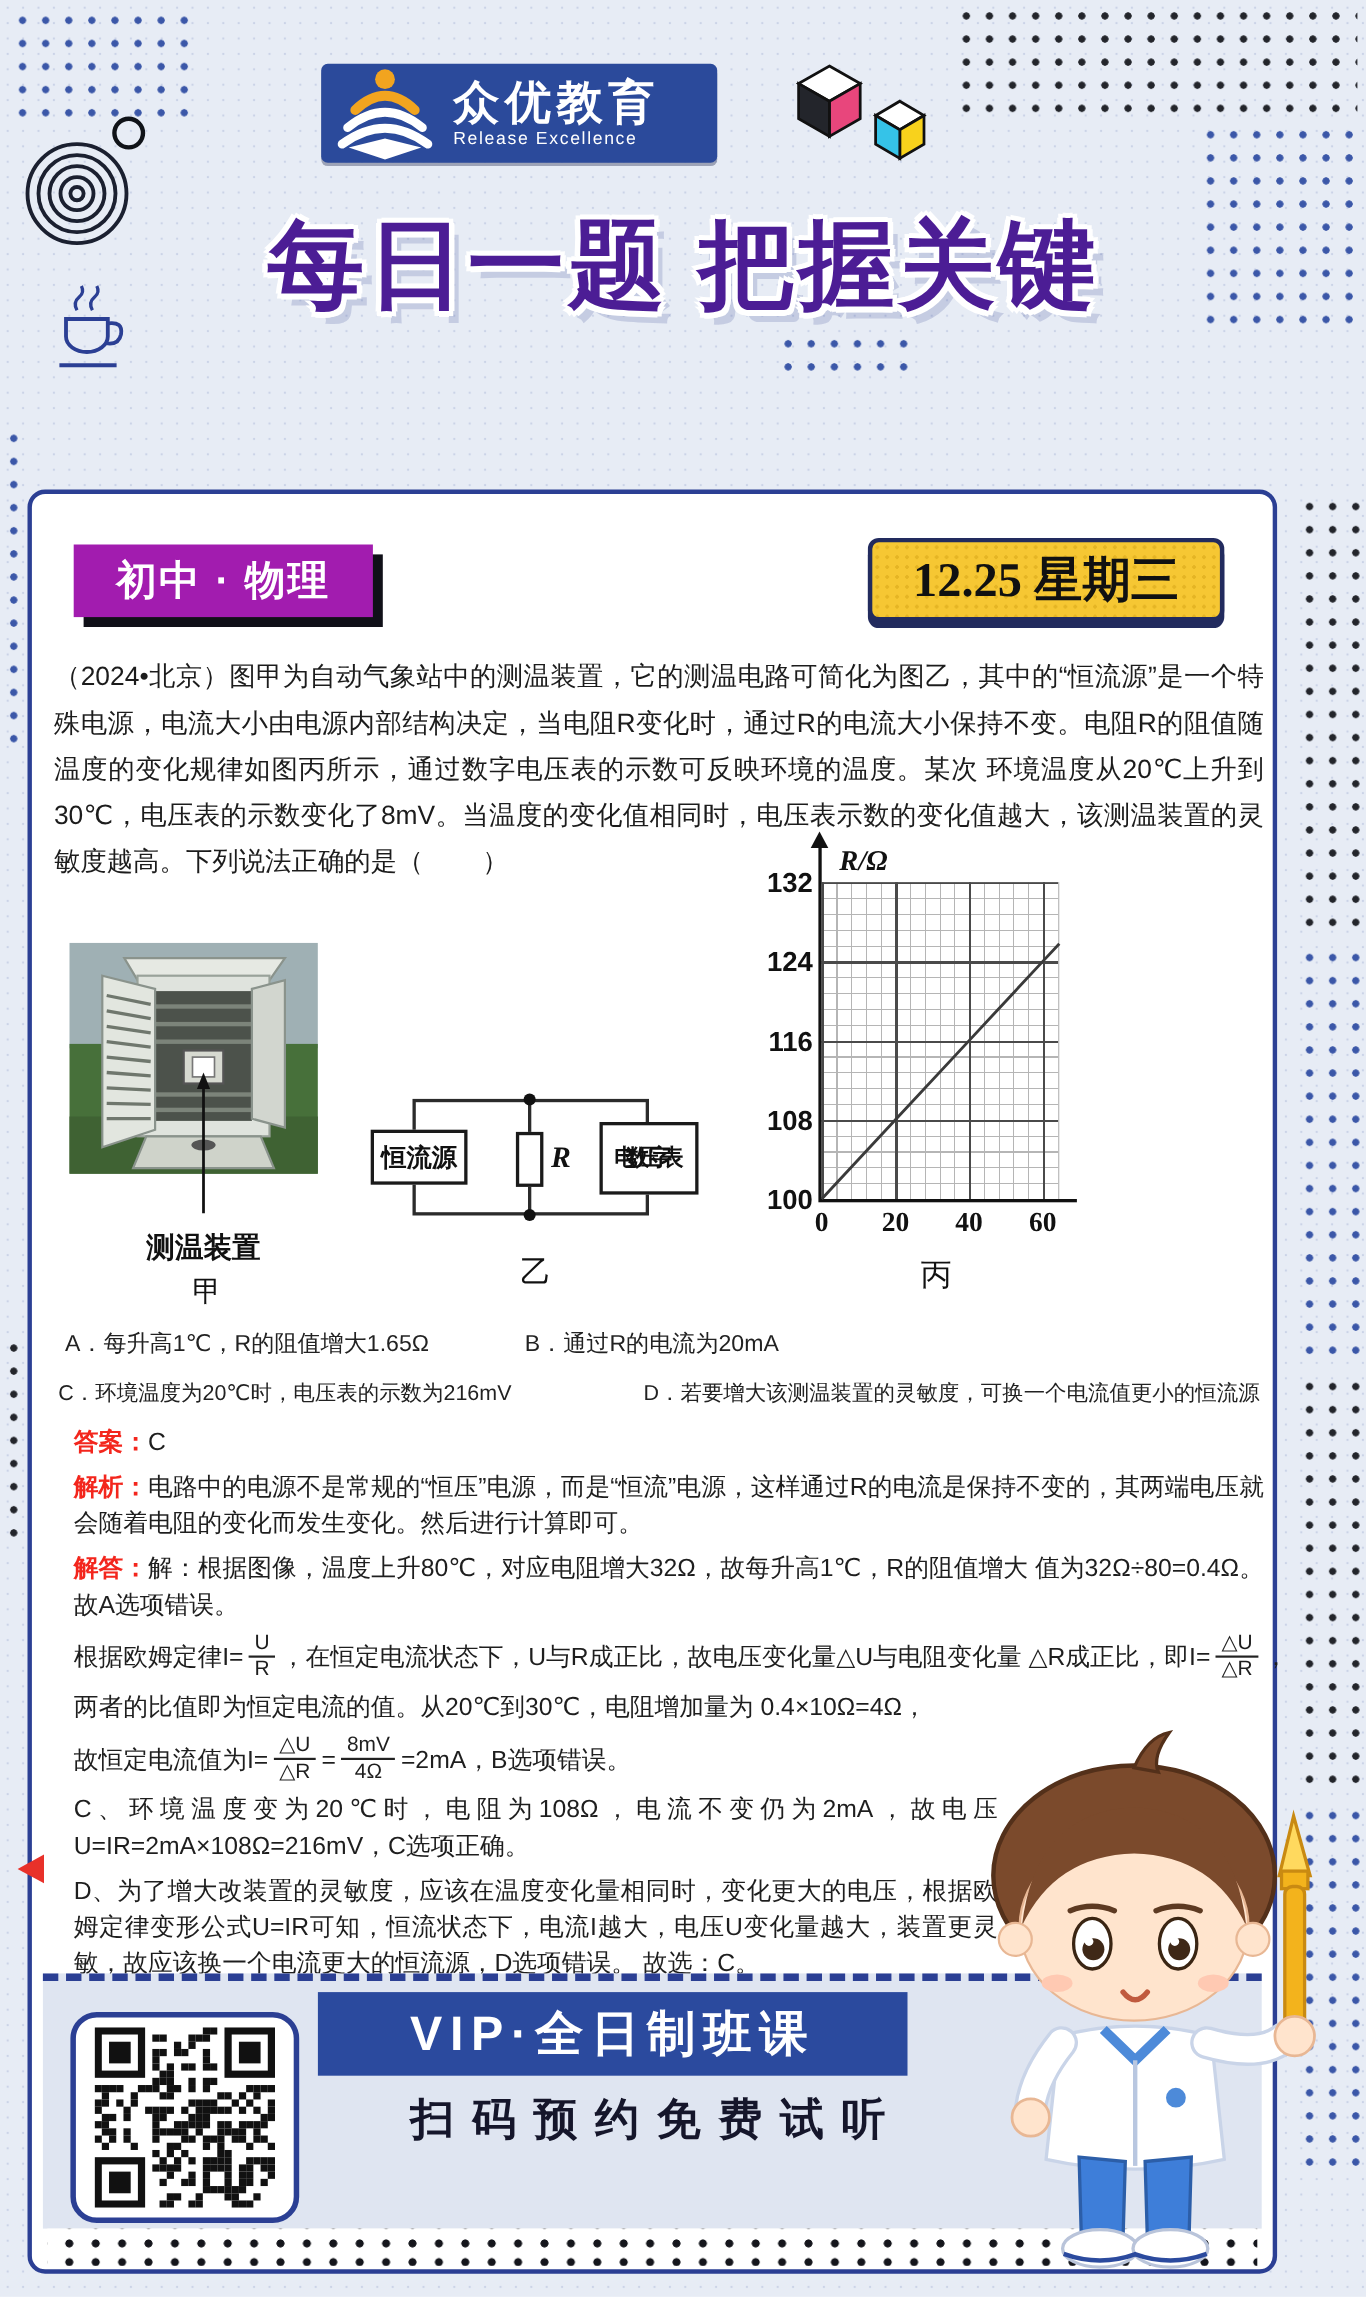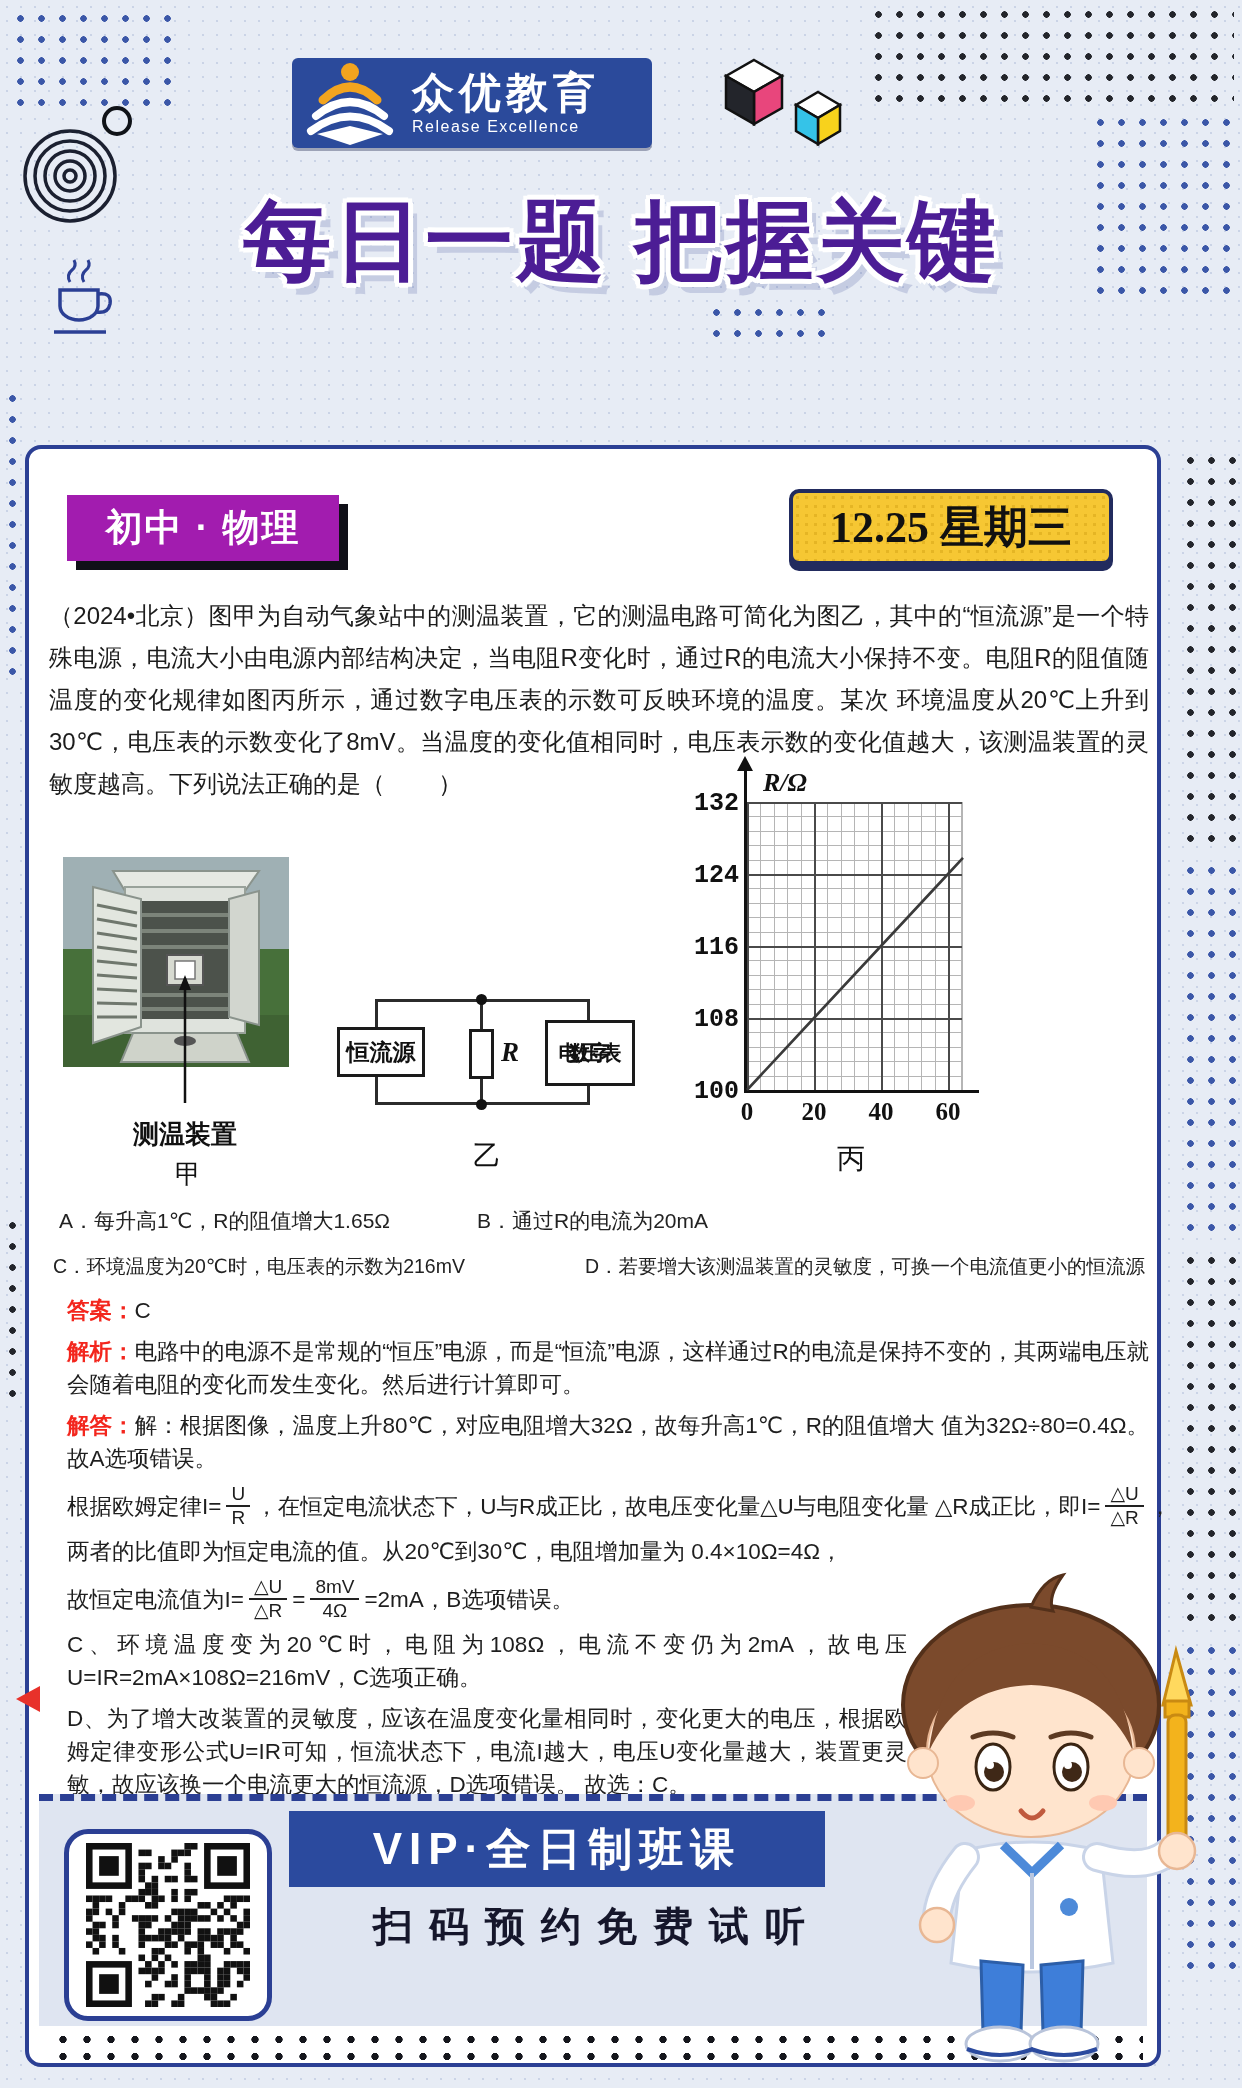--- a/index.html
+++ b/index.html
@@ -65,21 +65,21 @@
     border-right:1px solid #b5b5b5;
     background-image:
       repeating-linear-gradient(to right,#4a4a4a 0 2px,transparent 2px 67px),
       repeating-linear-gradient(to bottom,#4a4a4a 0 2px,transparent 2px 72px),
       repeating-linear-gradient(to right,#b5b5b5 0 1px,transparent 1px 13.4px),
       repeating-linear-gradient(to bottom,#b5b5b5 0 1px,transparent 1px 14.4px); }
   .yaxis { left:75px; top:4px; width:3px; height:322px; background:#111; }
   .yarrow { left:68px; top:-8px; width:0; height:0; border-left:8px solid transparent; border-right:8px solid transparent; border-bottom:15px solid #111; }
   .xaxis { left:75px; top:326px; width:235px; height:3px; background:#111; }
   .ylab { left:94px; top:4px; font-family:"Liberation Serif",serif; font-style:italic; font-weight:bold; font-size:26px; color:#111; }
-  .yt { left:14px; width:56px; text-align:right; font-family:Liberation Mono, monospace; font-weight:bold; font-size:25px; color:#111; }
+  .yt { left:14px; width:56px; text-align:right; font-family:Liberation Sans, sans-serif; font-weight:bold; font-size:25px; color:#111; }
   .xt { top:334px; width:30px; text-align:center; font-family:"Liberation Serif",serif; font-weight:bold; font-size:25px; color:#111; }
   .linesvg { left:78px; top:38px; width:216px; height:288px; overflow:visible; }
   .graph-tag { left:168px; top:376px; font-size:28px; color:#111; }
   
   .opt { color:#222; }
   .optA { left:30px;  top:758px; font-size:21px; }
   .optB { left:448px; top:758px; font-size:21px; }
   .optC { left:24px;  top:804px; font-size:19.5px; }
   .optD { left:556px; top:804px; font-size:19.5px; }
   

